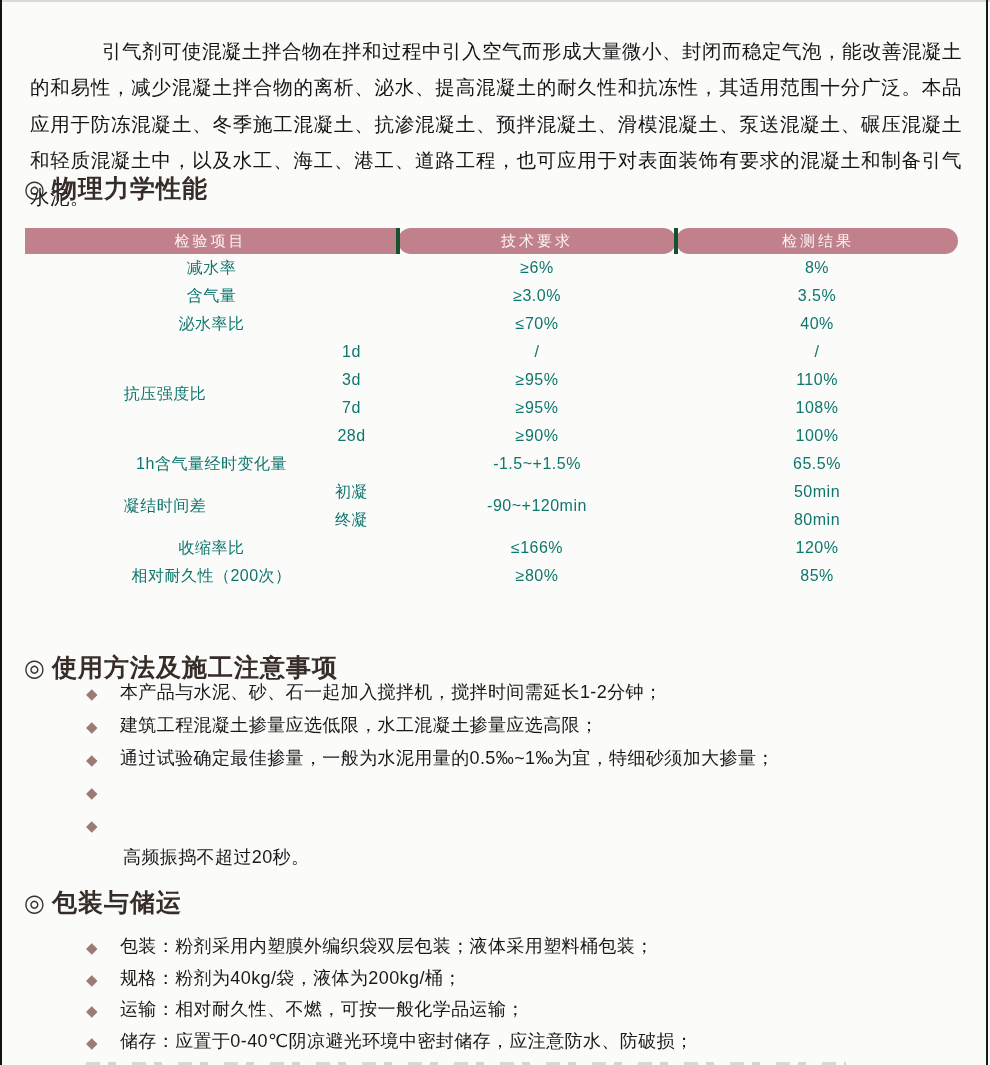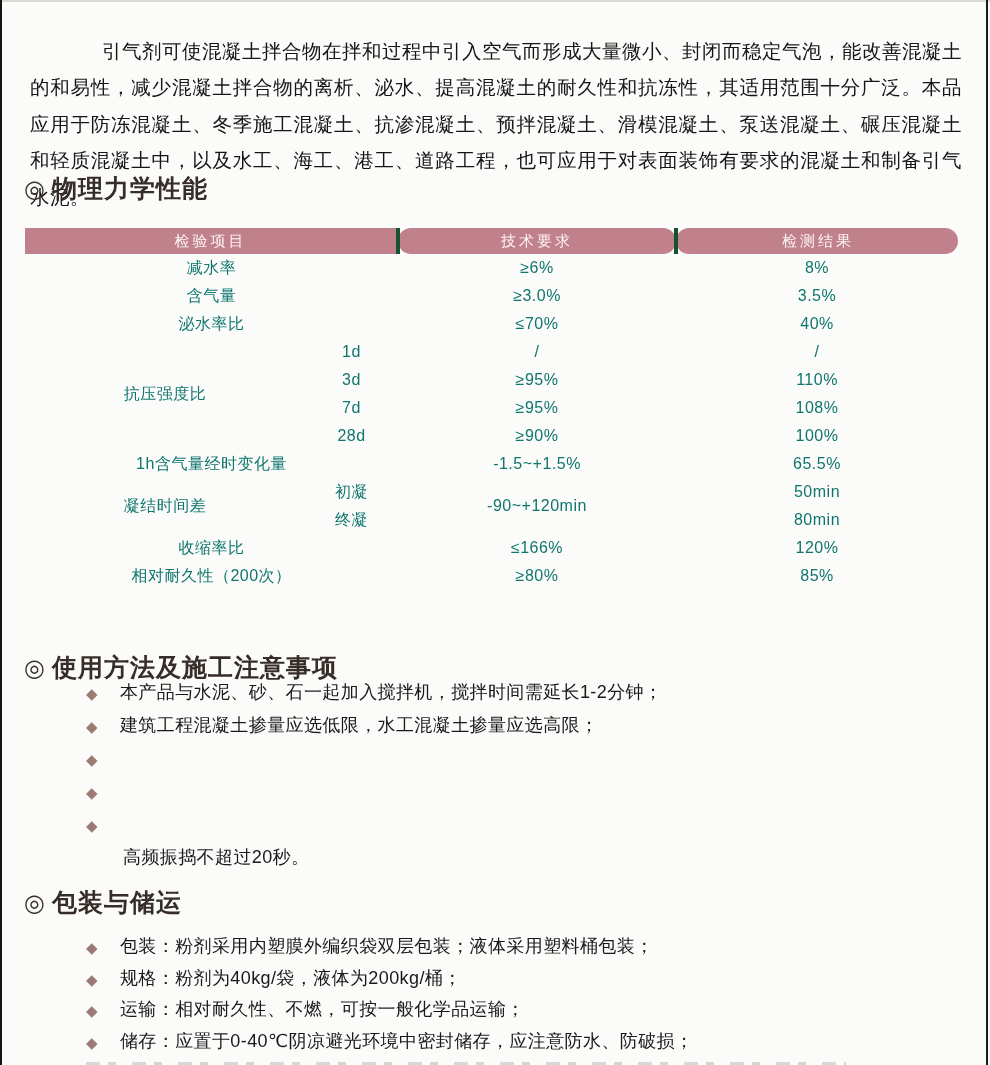--- a/index.html
+++ b/index.html
@@ -196,20 +196,21 @@
     <li>
       <span class="diamond">◆</span>
       <span>本产品与水泥、砂、石一起加入搅拌机，搅拌时间需延长1-2分钟；</span>
     </li>
     <li>
       <span class="diamond">◆</span>
       <span>建筑工程混凝土掺量应选低限，水工混凝土掺量应选高限；</span>
     </li>
     <li>
       <span class="diamond">◆</span>
+      <span>通过试验确定最佳掺量，一般为水泥用量的0.5‰~1‰为宜，特细砂须加大掺量；</span>
     </li>
     <li>
       <span class="diamond">◆</span>
     </li>
     <li>
       <span class="diamond">◆</span>
     </li>
     <li>
       <span class="cont">高频振捣不超过20秒。</span>
     </li>

